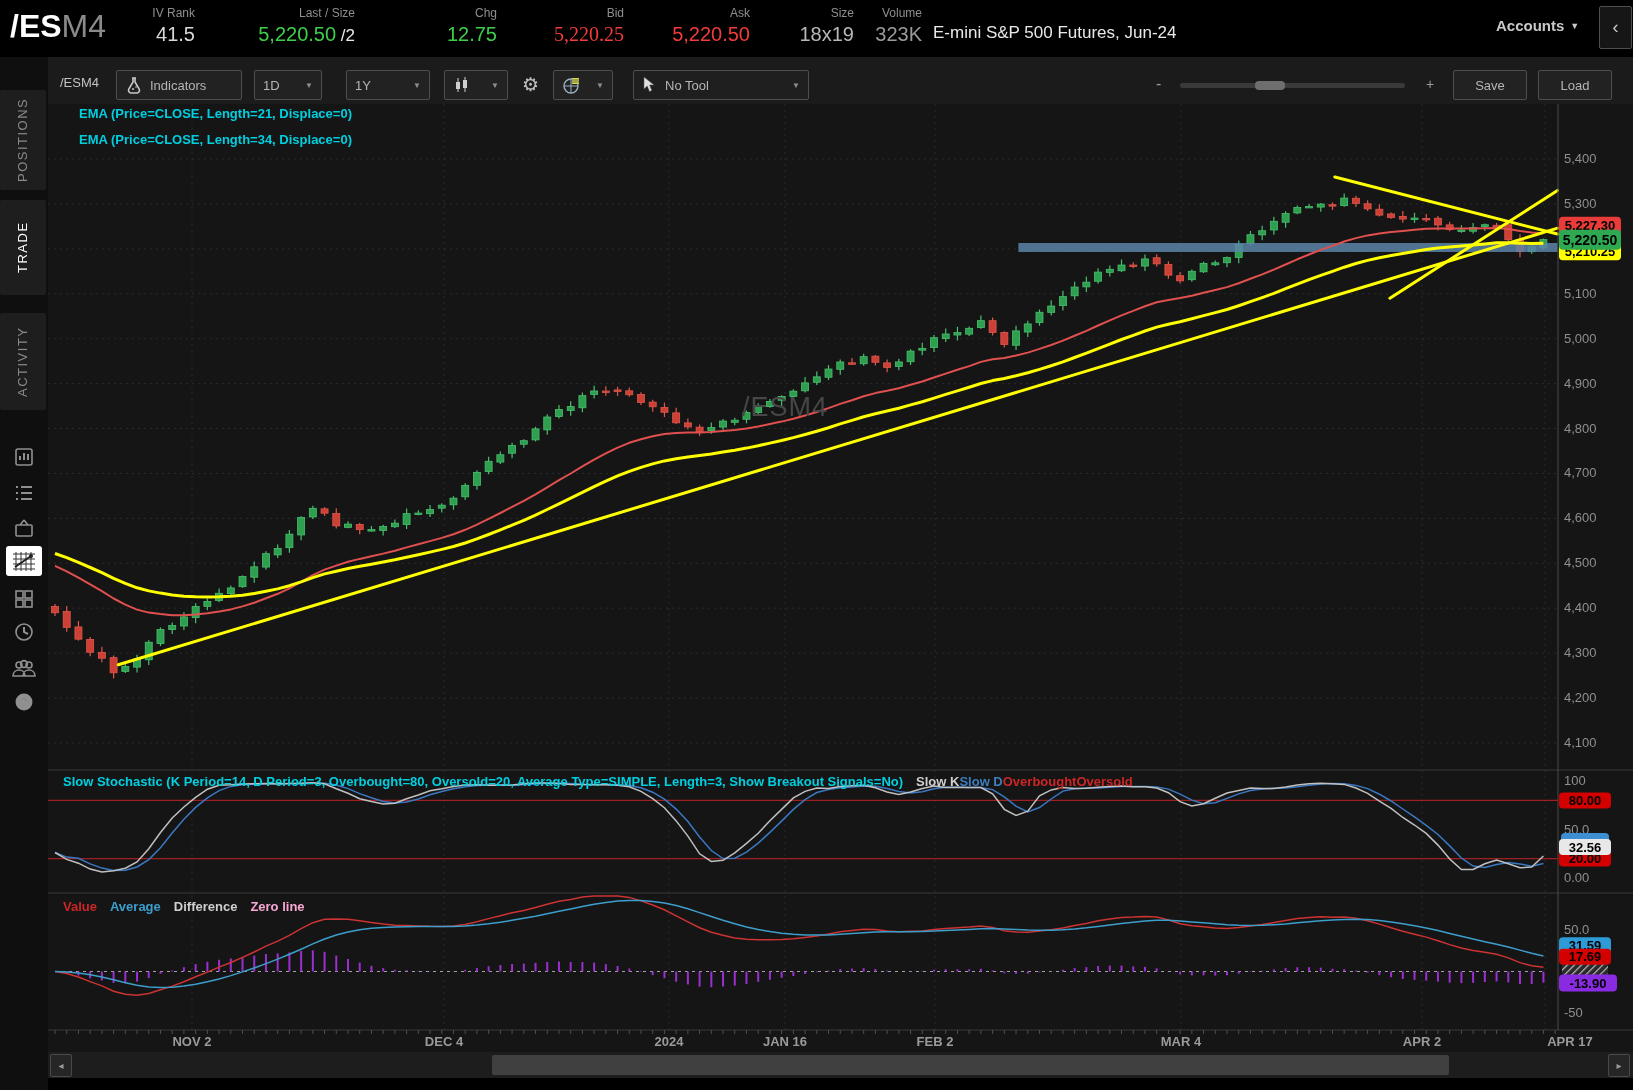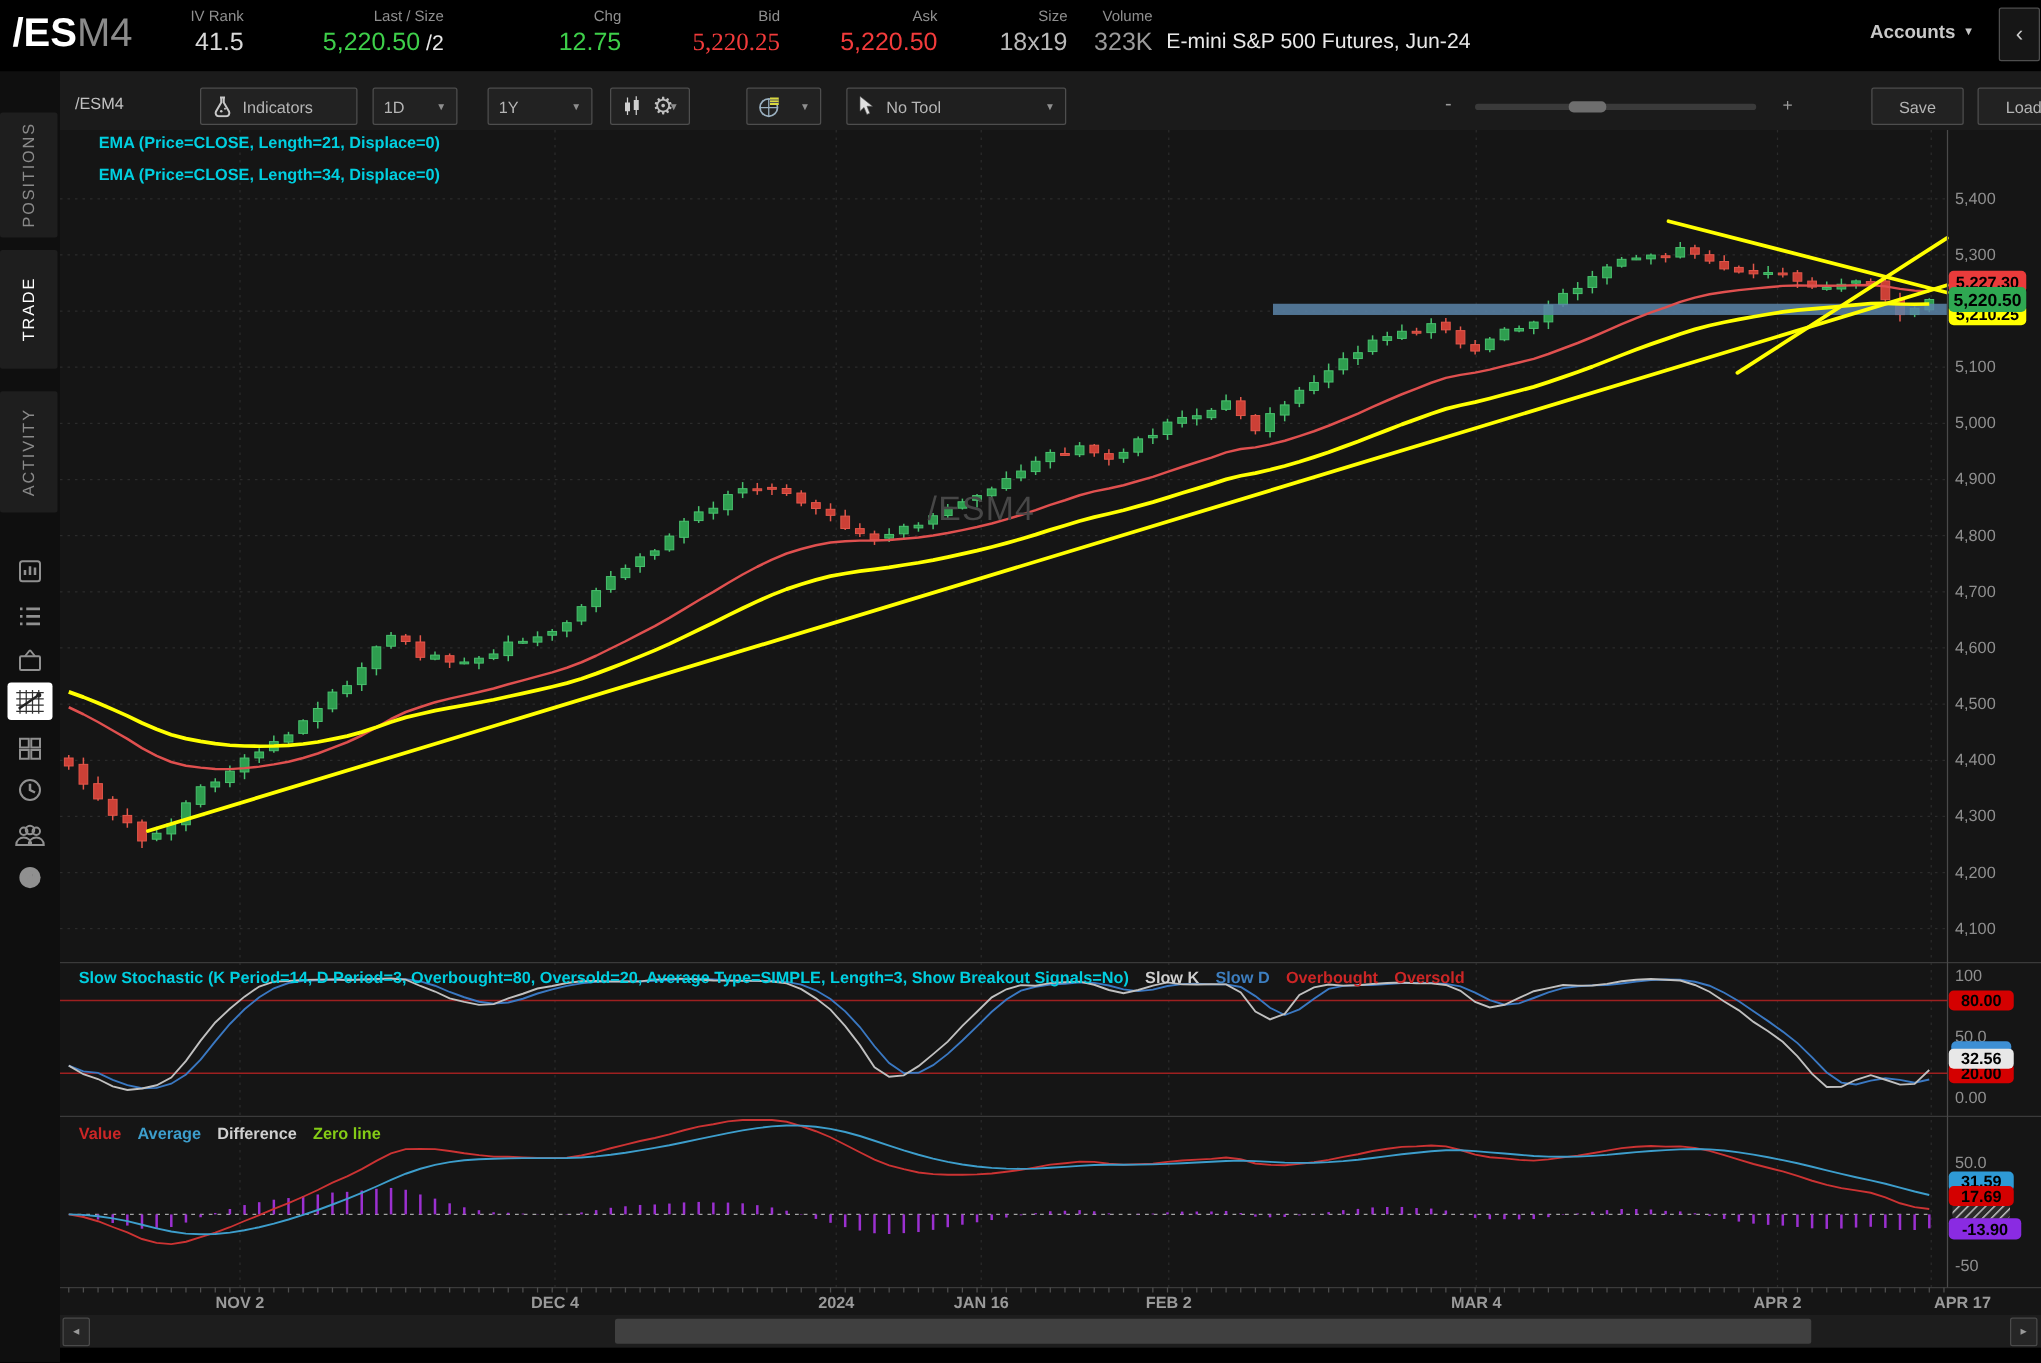--- a/index.html
+++ b/index.html
@@ -25,21 +25,21 @@
     text-align:center;font-size:13px;letter-spacing:1.5px;cursor:pointer;border-radius:2px;}
   .vtab.active{color:#fff;}
   .sb-icon{left:0;width:48px;height:30px;display:flex;align-items:center;justify-content:center;cursor:pointer;}
   .sb-icon svg{stroke:#909090;fill:none;stroke-width:1.6;}
   .sb-icon.act{background:transparent;}
   .sb-tile{background:#fff;border-radius:3px;width:36px;height:30px;display:flex;align-items:center;justify-content:center;}
   
   #toolbar{left:48px;top:57px;width:1585px;height:47px;background:#1b1b1b;}
   .tb-sym{left:12px;top:18px;font-size:13px;color:#c2c2c2;}
   .tbtn{background:#222;border:1px solid #4e4e4e;border-radius:2px;color:#b5b5b5;font-size:13px;
-    height:30px;top:13px;display:flex;align-items:center;padding:0 8px;box-sizing:border-box;cursor:pointer;margin-left:44px;}
+    height:30px;top:13px;display:flex;align-items:center;padding:0 8px;box-sizing:border-box;cursor:pointer;}
   .tbtn .dd{margin-left:auto;font-size:8px;color:#8f8f8f;}
   .gear{font-size:19px;color:#c0c0c0;background:none;border:none;top:15px;cursor:pointer;}
   .zlbl{top:18px;color:#9a9a9a;font-size:16px;cursor:pointer;}
   .ztrack{top:26px;height:5px;background:#3a3a3a;border-radius:3px;cursor:pointer;}
   .zthumb{position:absolute;left:75px;top:-2px;width:30px;height:9px;background:#6e6e6e;border-radius:4px;}
   
   .ema-lbl{left:63px;color:#00cfe0;font-size:13px;font-weight:700;margin-left:16px;}
   .ind-row{left:63px;display:flex;gap:13px;font-size:13px;font-weight:700;white-space:nowrap;}
   .watermark{left:742px;top:392px;font-size:27px;color:#474747;letter-spacing:1px;}
   
@@ -823,33 +823,33 @@
       <span>Load</span>
     </div>
   </div>
 
   <div class="abs ema-lbl" style="top:106px">EMA (Price=CLOSE, Length=21, Displace=0)</div>
   <div class="abs ema-lbl" style="top:132px">EMA (Price=CLOSE, Length=34, Displace=0)</div>
   <div class="abs watermark">/ESM4</div>
 
   <div class="abs ind-row" style="top:774px">
     <span style="color:#00cfe0">Slow Stochastic (K Period=14, D Period=3, Overbought=80, Oversold=20, Average Type=SIMPLE, Length=3, Show Breakout Signals=No)</span>
-    <span id="stoch-legend" style="display:flex;gap:13px">
+    <span id="stoch-legend" style="display:flex;">
         <span style="color: rgb(207, 207, 207);">Slow K</span>
         <span style="color: rgb(61, 126, 191);">Slow D</span>
         <span style="color: rgb(204, 38, 38);">Overbought</span>
         <span style="color: rgb(204, 38, 38);">Oversold</span>
       </span>
   </div>
   <div class="abs ind-row" style="top:899px">
     <span id="macd-legend" style="display:flex;gap:13px">
         <span style="color: rgb(204, 38, 38);">Value</span>
         <span style="color: rgb(61, 158, 204);">Average</span>
         <span style="color: rgb(207, 207, 207);">Difference</span>
-        <span style="color: #84cc16;">Zero line</span>
+        <span style="color: #f9a8d4;">Zero line</span>
       </span>
   </div>
 
   <div id="scroll" class="abs">
     <div class="abs sc-btn" style="left:2px"><span>◂</span></div>
     <div class="abs sc-thumb"></div>
     <div class="abs sc-btn" style="left:1560px"><span>▸</span></div>
   </div>
 </div>
 

